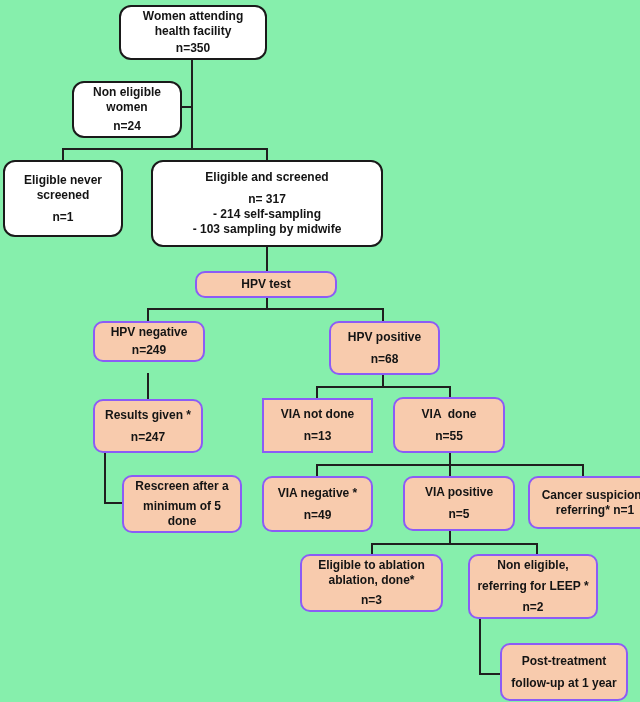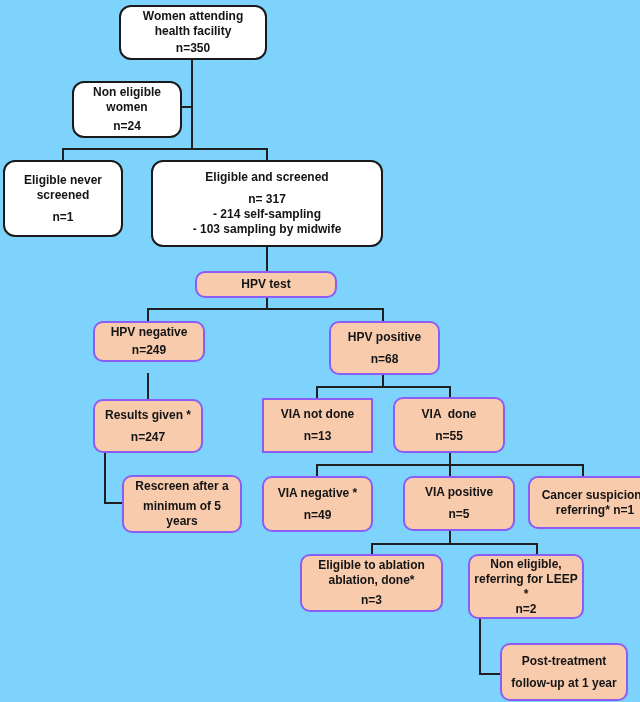--- a/index.html
+++ b/index.html
@@ -1,20 +1,20 @@
 <!DOCTYPE html>
 <html><head>
 <meta charset="utf-8">
 <style>
   html, body { margin: 0; padding: 0; background: #ffffff; }
   .stage {
     position: relative;
     width: 640px;
     height: 702px;
-    background: #7dd3fc;
+    background: #86efac;
     font-family: "Liberation Sans", sans-serif;
     overflow: hidden;
     text-decoration: underline;
   }
   .node {
     position: absolute;
     box-sizing: border-box;
     display: flex;
     flex-direction: column;
     align-items: center;
@@ -129,21 +129,21 @@
     </div>
   <div class="node orange" style="left:393px;top:397px;width:112px;height:56px">
       <div class="ln">VIA  done</div>
       <div class="ln gap"></div>
       <div class="ln">n=55</div>
     </div>
   <div class="node orange" style="left:122px;top:475px;width:120px;height:58px">
       <div class="ln">Rescreen after a</div>
       <div class="ln gap"></div>
       <div class="ln">minimum of 5</div>
-      <div class="ln">years</div>
+      <div class="ln">done</div>
     </div>
   <div class="node orange" style="left:262px;top:476px;width:111px;height:56px">
       <div class="ln">VIA negative *</div>
       <div class="ln gap"></div>
       <div class="ln">n=49</div>
     </div>
   <div class="node orange" style="left:403px;top:476px;width:112px;height:55px">
       <div class="ln">VIA positive</div>
       <div class="ln gap"></div>
       <div class="ln">n=5</div>
@@ -151,21 +151,21 @@
   <div class="node orange" style="left:528px;top:476px;width:134px;height:53px">
       <div class="ln">Cancer suspicion ,</div>
       <div class="ln">referring* n=1</div>
     </div>
   <div class="node orange" style="left:300px;top:554px;width:143px;height:58px">
       <div class="ln">Eligible to ablation</div>
       <div class="ln">ablation, done*</div>
       <div class="ln gap"></div>
       <div class="ln">n=3</div>
     </div>
-  <div class="node orange" style="left:468px;top:554px;width:116px;height:65px">
+  <div class="node orange" style="left:468px;top:554px;width:130px;height:65px">
       <div class="ln">Non eligible,</div>
       <div class="ln gap"></div>
       <div class="ln">referring for LEEP *</div>
       <div class="ln gap"></div>
       <div class="ln">n=2</div>
     </div>
   <div class="node orange" style="left:500px;top:643px;width:128px;height:58px">
       <div class="ln">Post-treatment</div>
       <div class="ln gap"></div>
       <div class="ln">follow-up at 1 year</div>

